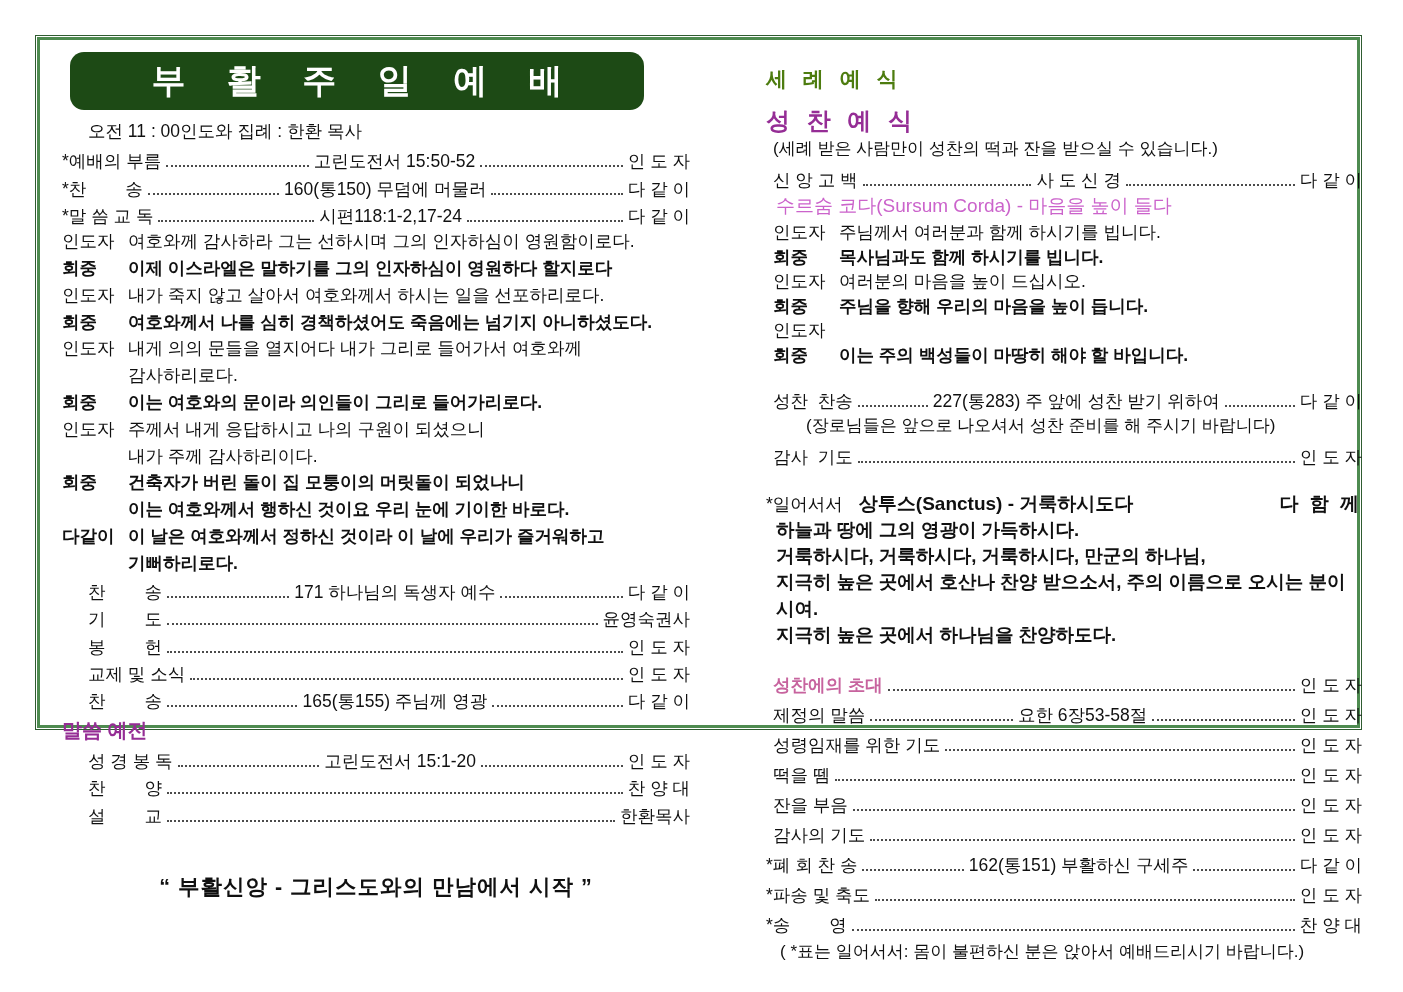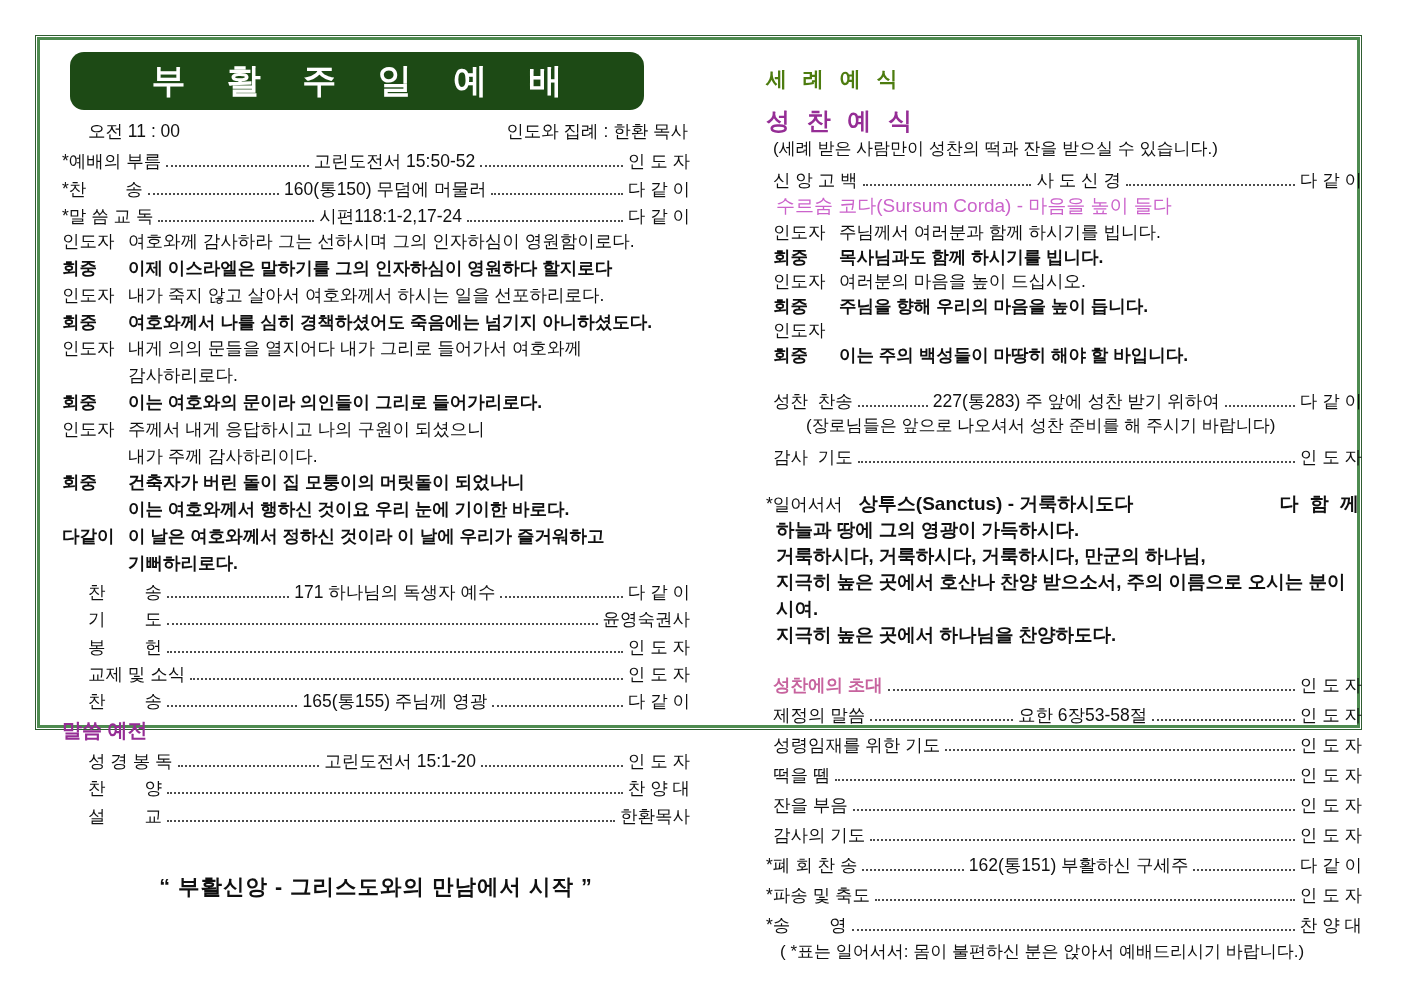--- a/index.html
+++ b/index.html
@@ -19,21 +19,21 @@
   .col-left  { position:absolute; left:22px;  top:12px; width:628px; }
   .col-right { position:absolute; left:726px; top:26px; width:596px; }
 
   .banner {
     margin-left:8px; width:574px; height:58px; background:#1d4a15;
     border-radius:14px; color:#ffffff; display:flex; align-items:center;
     justify-content:center; font-size:34px; font-weight:bold;
     letter-spacing:16px; padding-left:16px; box-sizing:border-box;
   }
   .meta {
-    display:flex; justify-content:space-between; align-items:baseline;
+    display:flex; align-items:baseline;
     font-size:17.5px; margin:9px 2px 3px 0; padding-left:26px; white-space:pre;
   }
 
   .svc-row { display:flex; align-items:flex-end; font-size:17.5px; white-space:pre; }
   .col-left  .svc-row { height:27.4px; }
   .col-right .svc-row { height:30px; }
   .svc-label, .svc-center, .svc-right { white-space:pre; }
   .dots { flex:1 1 auto; min-width:14px; border-bottom:2px dotted #4b4b4b; margin:0 5px 6px 5px; }
   .indent { padding-left:26px; }
   .rindent { padding-left:7px; }

